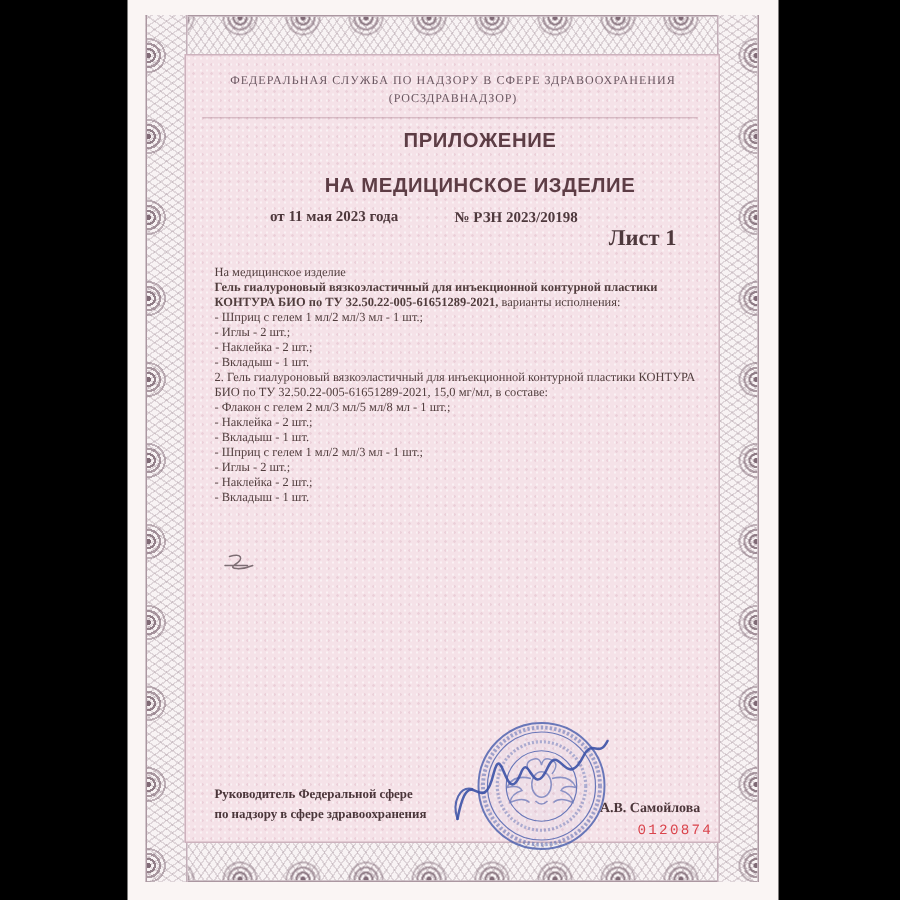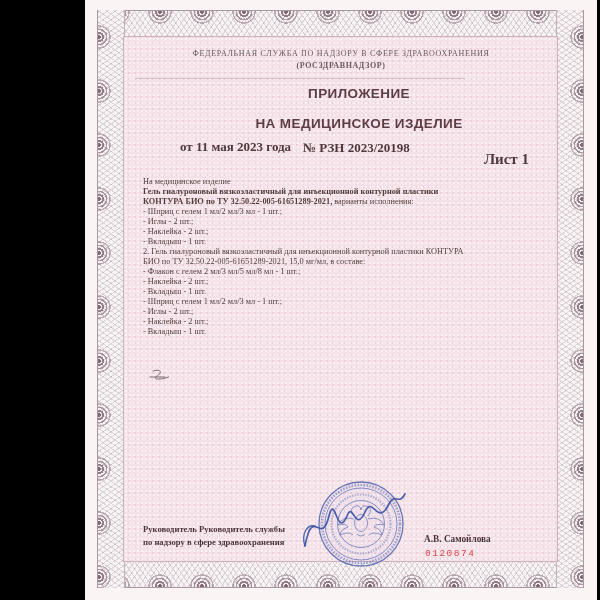--- a/index.html
+++ b/index.html
@@ -1,21 +1,21 @@
 <!DOCTYPE html>
 <html><head>
 <meta charset="utf-8">
 <style>
   html,body{margin:0;padding:0;}
   body{width:600px;height:600px;background:#000;position:relative;overflow:hidden;
        font-family:"Liberation Serif", serif;}
   #stage{position:absolute;left:0;top:0;width:600px;height:600px;background:#000;}
 
   
-  .document{position:absolute;left:85px;top:0;width:512px;height:600px;
+  .document{position:absolute;left:85px;top:0;width:434px;height:600px;
             background:#faf5f4;}
 
   
   .band{position:absolute;background-color:#f8f3f4;}
   .band-top{left:12px;right:13px;top:10px;height:26px;
     background-image:
       radial-gradient(circle at 21px 1px, rgba(122,100,112,.95) 0 1.6px, rgba(255,255,255,0) 1.6px 3.4px, rgba(122,100,112,.8) 3.4px 5px, rgba(255,255,255,0) 5px 6.8px, rgba(134,112,124,.68) 6.8px 8.4px, rgba(255,255,255,0) 8.4px 10.2px, rgba(134,112,124,.5) 10.2px 11.6px, rgba(255,255,255,0) 11.6px),
       repeating-linear-gradient(55deg, rgba(150,128,140,.26) 0 1px, transparent 1px 4.5px),
       repeating-linear-gradient(-55deg, rgba(150,128,140,.26) 0 1px, transparent 1px 4.5px);
     background-size:42px 26px, auto, auto;
@@ -53,35 +53,35 @@
       radial-gradient(rgba(255,255,255,.55) .8px, transparent 1px),
       radial-gradient(rgba(214,168,184,.30) .8px, transparent 1px);
     background-size:4px 4px, 6px 6px;
     background-position:0 0, 2px 3px;
     border:1px solid #cdb2bd;}
 
   
   .abs{position:absolute;}
   .agency{left:0;right:0;text-align:center;color:#6b5761;
           font-size:8px;letter-spacing:.7px;white-space:nowrap;}
-  .agency2{letter-spacing:.6px;font-weight:bold;}
+  .agency2{letter-spacing:.6px;}
   .divider{left:50px;width:330px;height:0;border-top:1px solid rgba(163,118,134,.38);}
   .title{left:0;right:0;text-align:center;color:#5d3d45;
          font-family:"Liberation Sans", sans-serif;font-weight:bold;
          font-size:13.5px;letter-spacing:.4px;white-space:nowrap;padding-left:36px;}
-  .dateline{color:#4e383c;font-weight:bold;font-size:13px;white-space:nowrap;}
+  .dateline{color:#4e383c;font-weight:bold;font-size:10px;white-space:nowrap;}
   .sheet{right:68px;color:#4e383c;font-weight:bold;font-size:15px;}
   .body-block{left:58px;width:330px;top:177px;color:#513d3d;
               font-size:8.3px;line-height:10px;}
   .body-block p{margin:0;}
   .body-block .b{font-weight:bold;}
   .role{left:58px;top:523px;color:#4a3539;font-weight:bold;
         font-size:8.6px;line-height:13px;}
   .signer{left:315px;top:534px;color:#4a3539;font-weight:bold;font-size:9.3px;
-          white-space:nowrap;padding-left:24px;}
+          white-space:nowrap;}
   .serial{left:340px;top:548px;color:#da454d;
           font-family:"Liberation Mono", monospace;font-size:9.5px;letter-spacing:1.5px;}
   .seal-wrap{left:206px;top:464px;width:160px;height:120px;}
   .mark-wrap{left:60px;top:367px;width:30px;height:18px;}
 </style>
 </head>
 <body>
 
 <div id="stage">
   <div class="document">
@@ -123,21 +123,21 @@
       <p>- Вкладыш - 1 шт.</p>
     </div>
 
     <div class="abs mark-wrap">
       <svg width="30" height="18" viewBox="0 0 30 18">
         <path d="M5,10 h15 M8,4 c8,-2.5 10,1.5 3.5,5.5 c-5,3.2 5,3.5 12,0.5" fill="none" stroke="#7d6e74" stroke-width="1" stroke-linecap="round"></path>
       </svg>
     </div>
 
     <div class="abs role">
-      <div>Руководитель Руководитель службы</div>
+      <div>Руководитель Федеральной сфере</div>
       <div>по надзору в сфере здравоохранения</div>
     </div>
 
     <div class="abs seal-wrap">
       <svg width="160" height="120" viewBox="0 0 160 120">
         <g fill="none" stroke="#4a5fae" opacity="0.82">
           <circle cx="70" cy="60" r="42" fill="rgba(90,110,190,0.05)" stroke-width="1.3"></circle>
           <circle cx="70" cy="60" r="36" stroke-width="0.8"></circle>
           <circle cx="70" cy="60" r="39" stroke-width="2.6" stroke-dasharray="1.6 1.4" opacity="0.6"></circle>
           <circle cx="70" cy="60" r="23.5" stroke-width="0.8"></circle>

